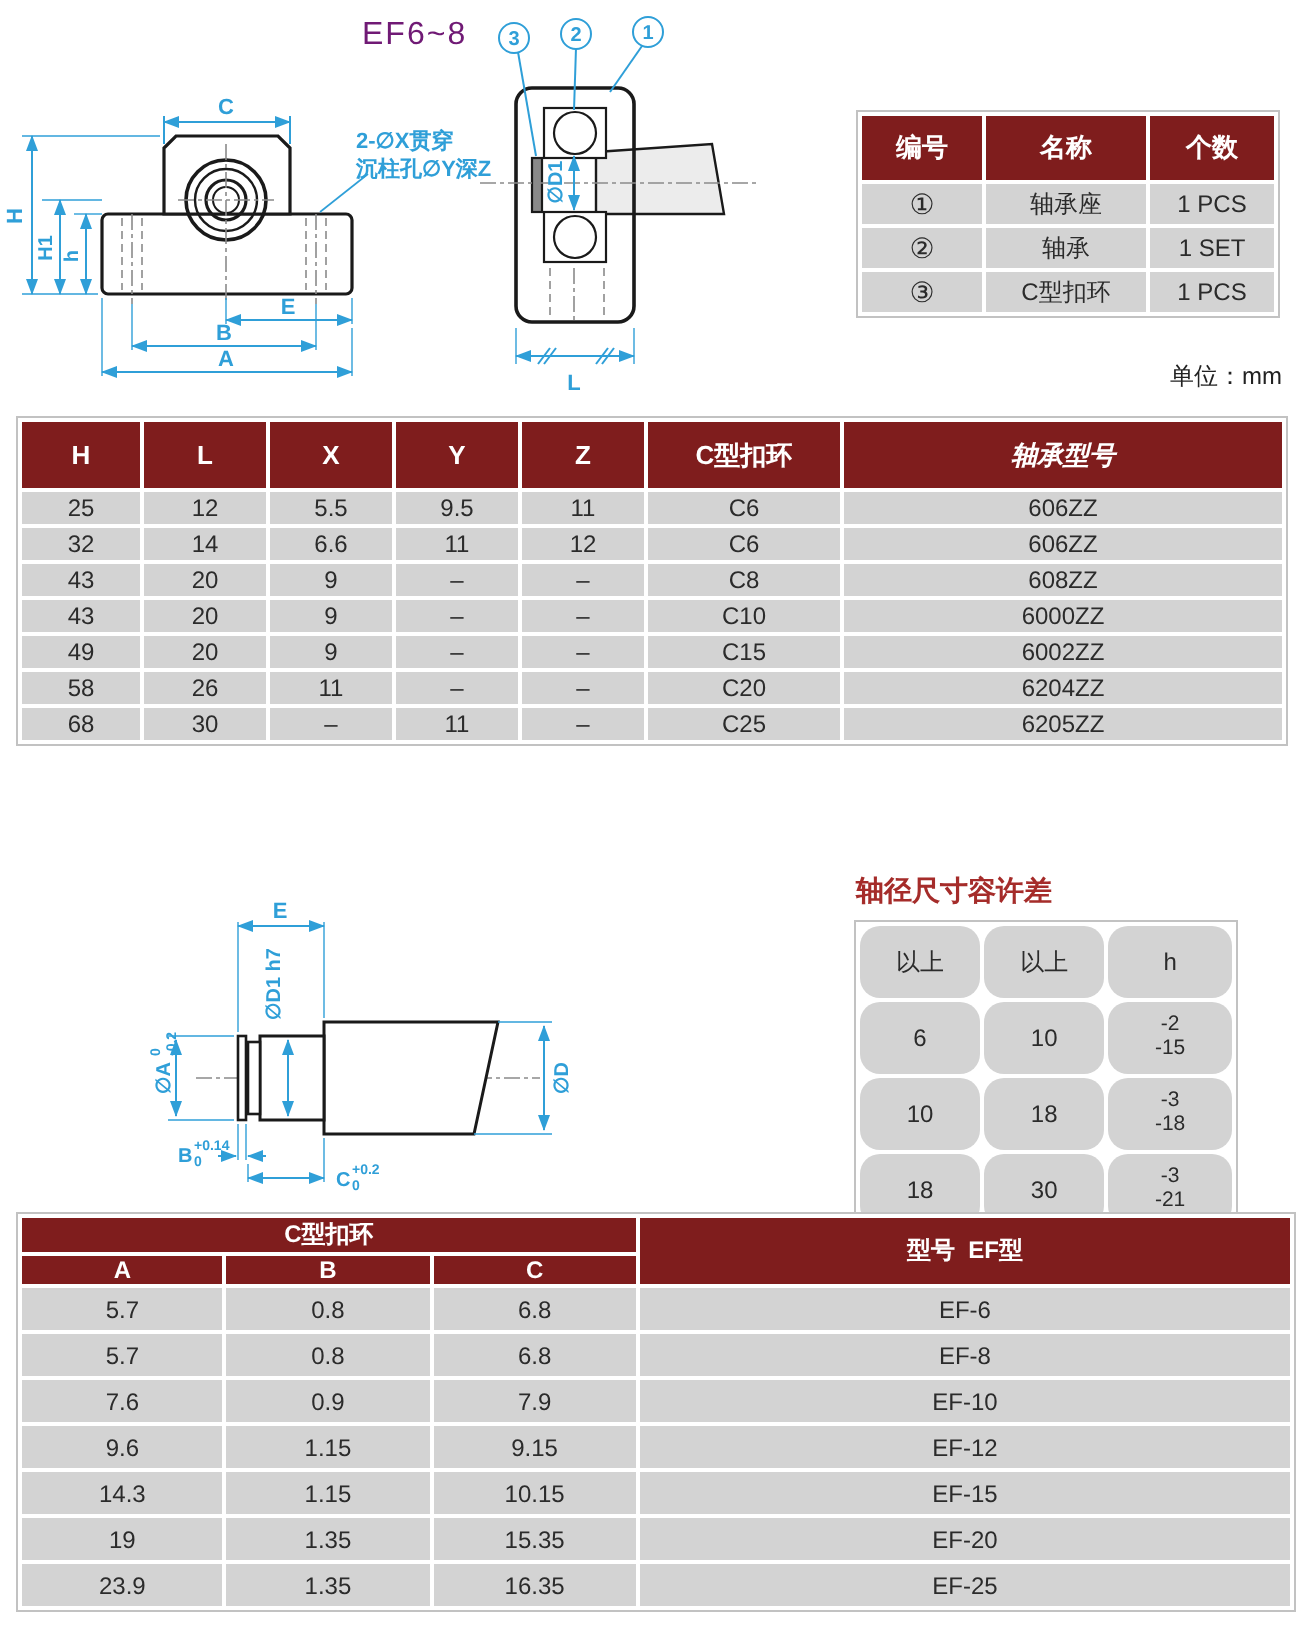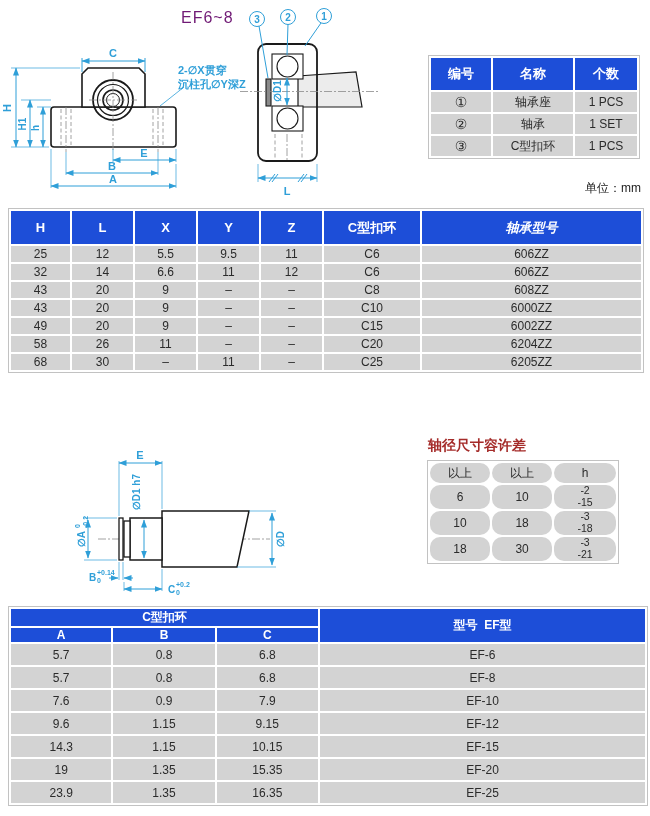--- a/index.html
+++ b/index.html
@@ -4,21 +4,21 @@
 <style>
   html,body{margin:0;padding:0;background:#fff;}
   #page{position:relative;width:650px;height:816px;background:#ffffff;
         font-family:"Liberation Sans",sans-serif;overflow:hidden;color:#222;}
 
   .abs{position:absolute;}
 
   
   table.spec{border-collapse:separate;border-spacing:2px;background:#fff;
              border:1px solid #c2c2c2;table-layout:fixed;}
-  table.spec th{background:#1d4ed8;color:#fff;font-weight:bold;text-align:center;
+  table.spec th{background:#7f1d1d;color:#fff;font-weight:bold;text-align:center;
                 vertical-align:middle;padding:0 12px;}
   table.spec td{background:#d3d3d3;color:#2b2b2b;text-align:center;
                 vertical-align:middle;padding:0 2px;}
 
   
   #main-table{left:8px;top:208px;width:634px;}
   #main-table th{height:33px;font-size:13px;}
   #main-table td{height:16px;font-size:12px;}
   .kai{font-family:"Liberation Serif",serif;font-style:italic;}
 
@@ -29,21 +29,21 @@
   #parts-table td.num{font-size:14px;}
 
   
   #tol-block{left:427px;top:437px;width:194px;}
   #tol-title{font-size:14px;font-weight:bold;color:#a52c2a;margin:0 0 5px 1px;}
   #tol-table{width:192px;}
   #tol-table th{font-size:12px;}
   #tol-table th.range{height:40px;font-size:12.5px;}
   #tol-table th.hhead{line-height:1.15;}
   #tol-table th.hhead .sub{font-size:10.5px;font-weight:bold;display:block;}
-  #tol-table td{height:20px;font-size:12px;border-radius:10px;}
+  #tol-table td{height:36px;font-size:12px;border-radius:10px;}
   #tol-table td.tol{height:24px;}
   .tol-line{display:block;line-height:1.1;font-size:10.5px;}
 
   
   #cring-table{left:8px;top:606px;width:640px;}
   #cring-table th{height:14px;font-size:12px;}
   #cring-table td{height:21px;font-size:12px;}
   .pre{white-space:pre;}
 
   

